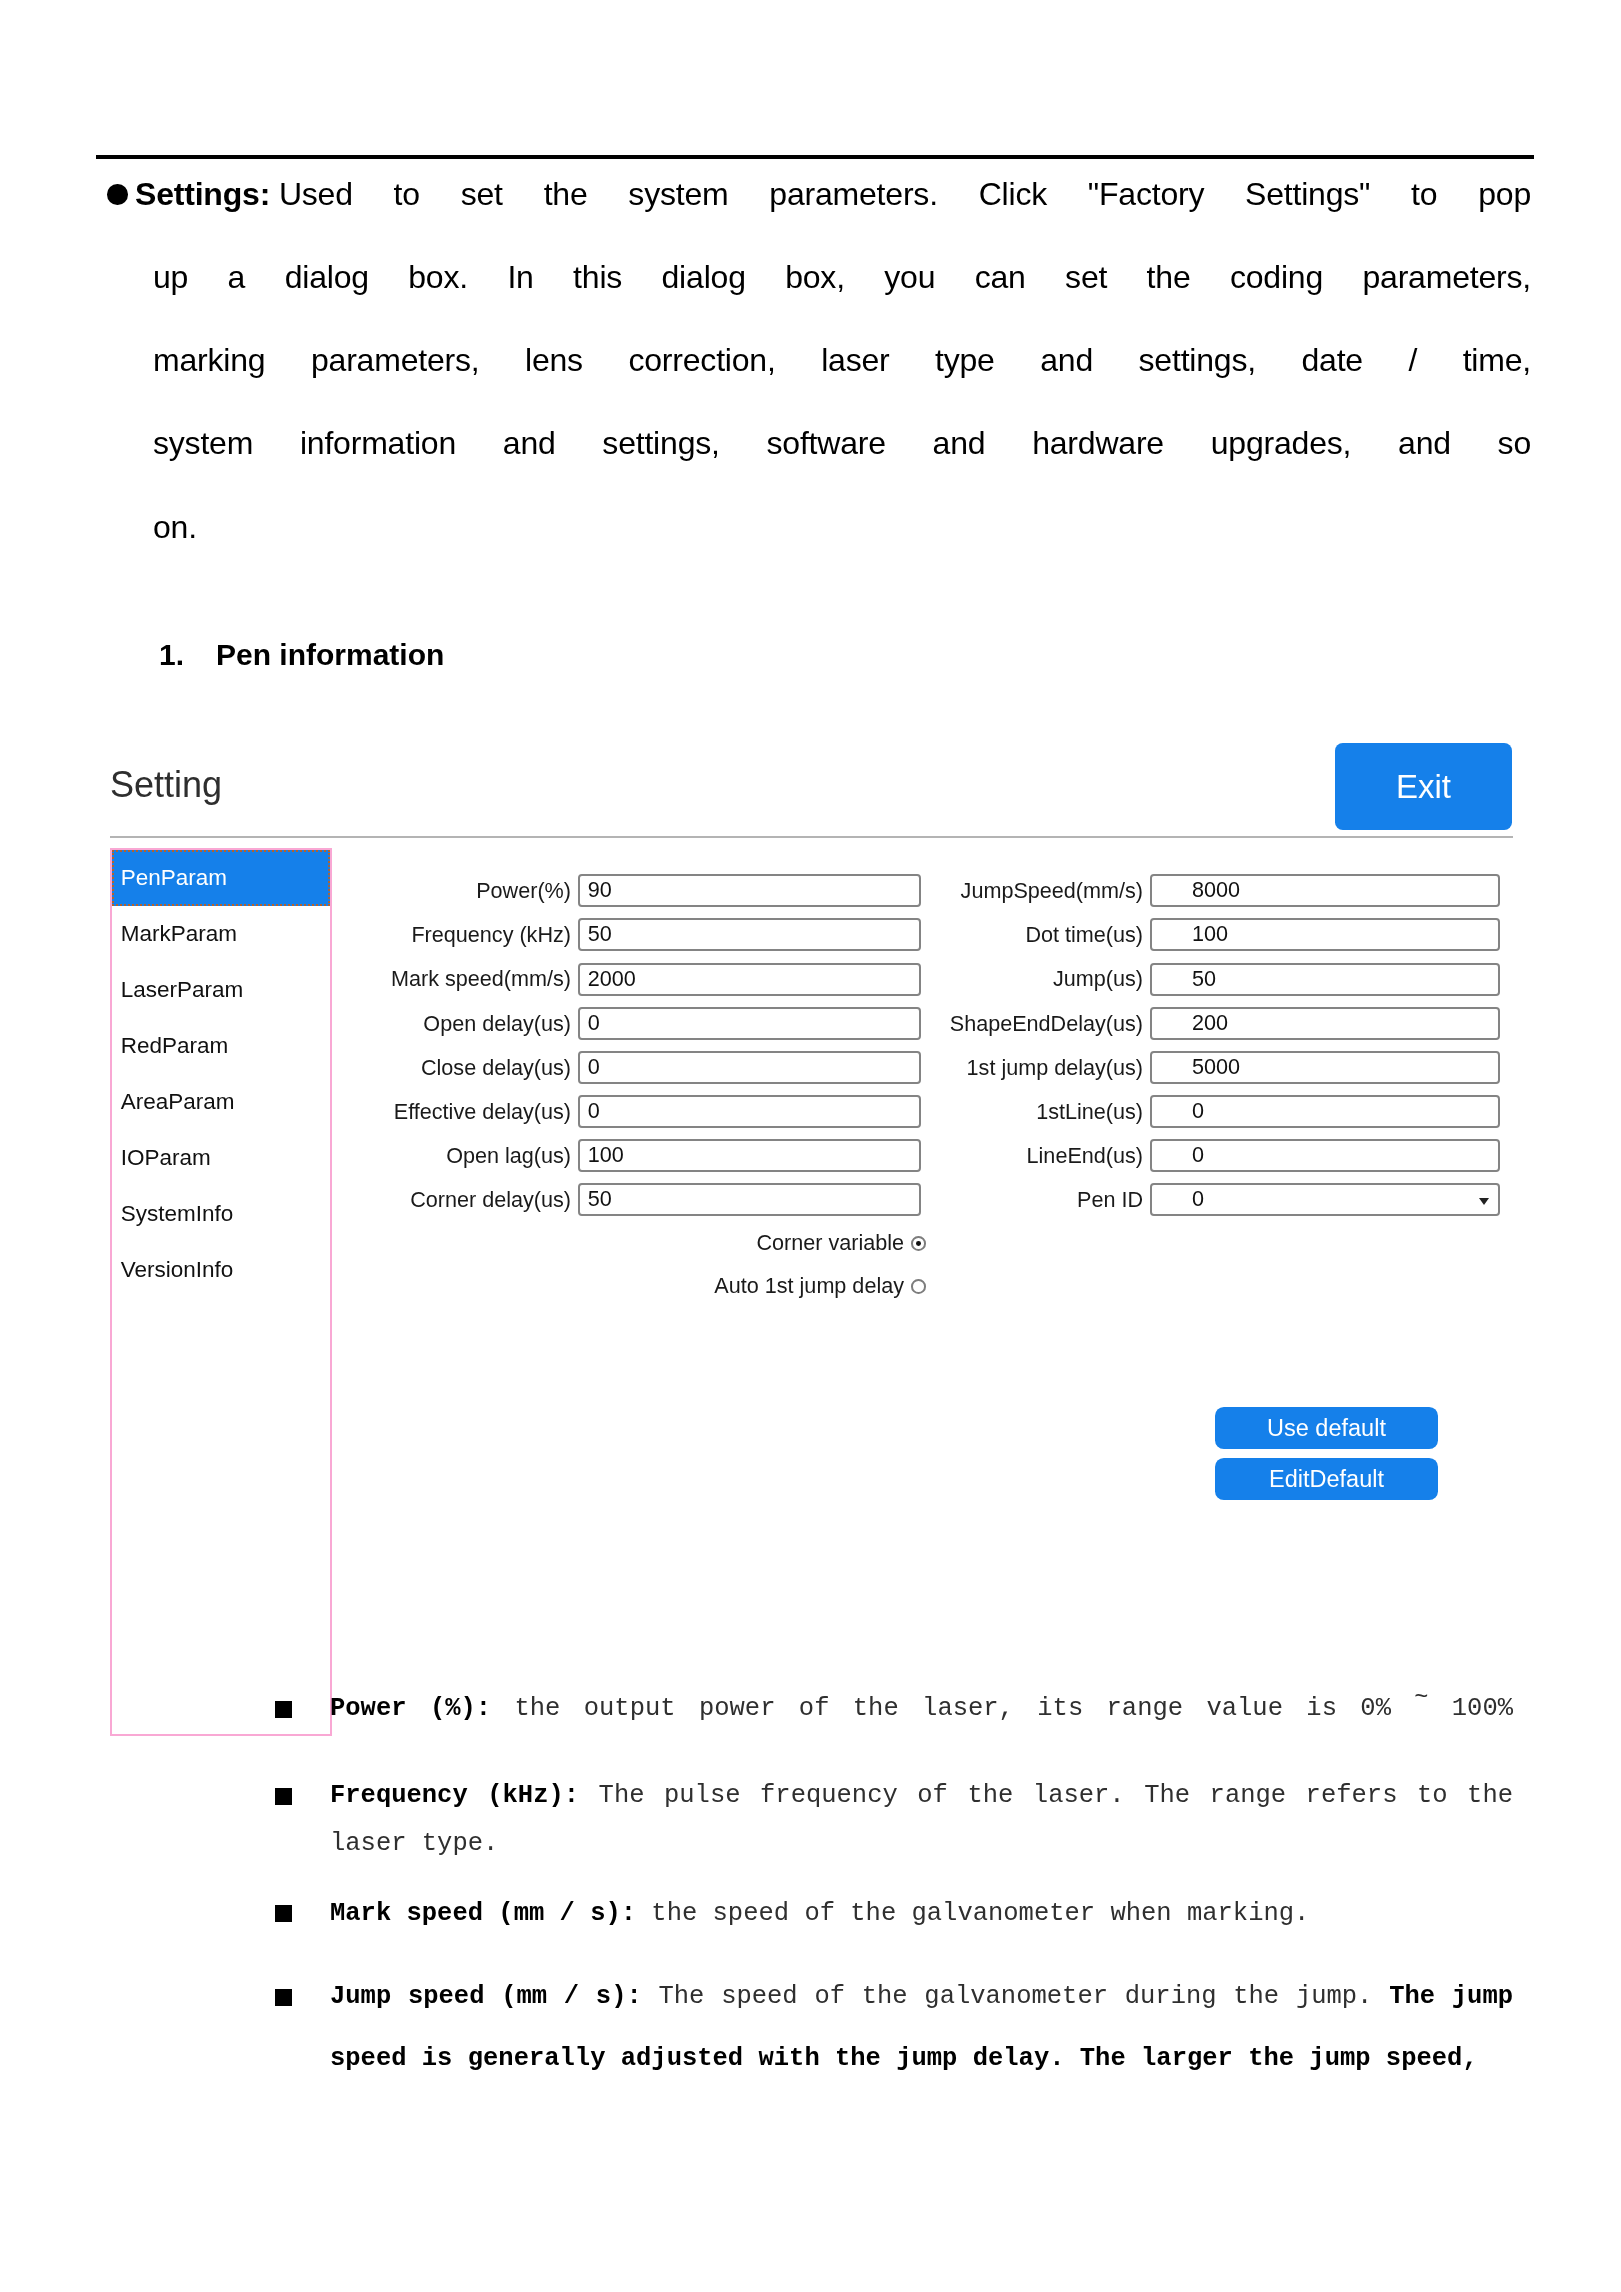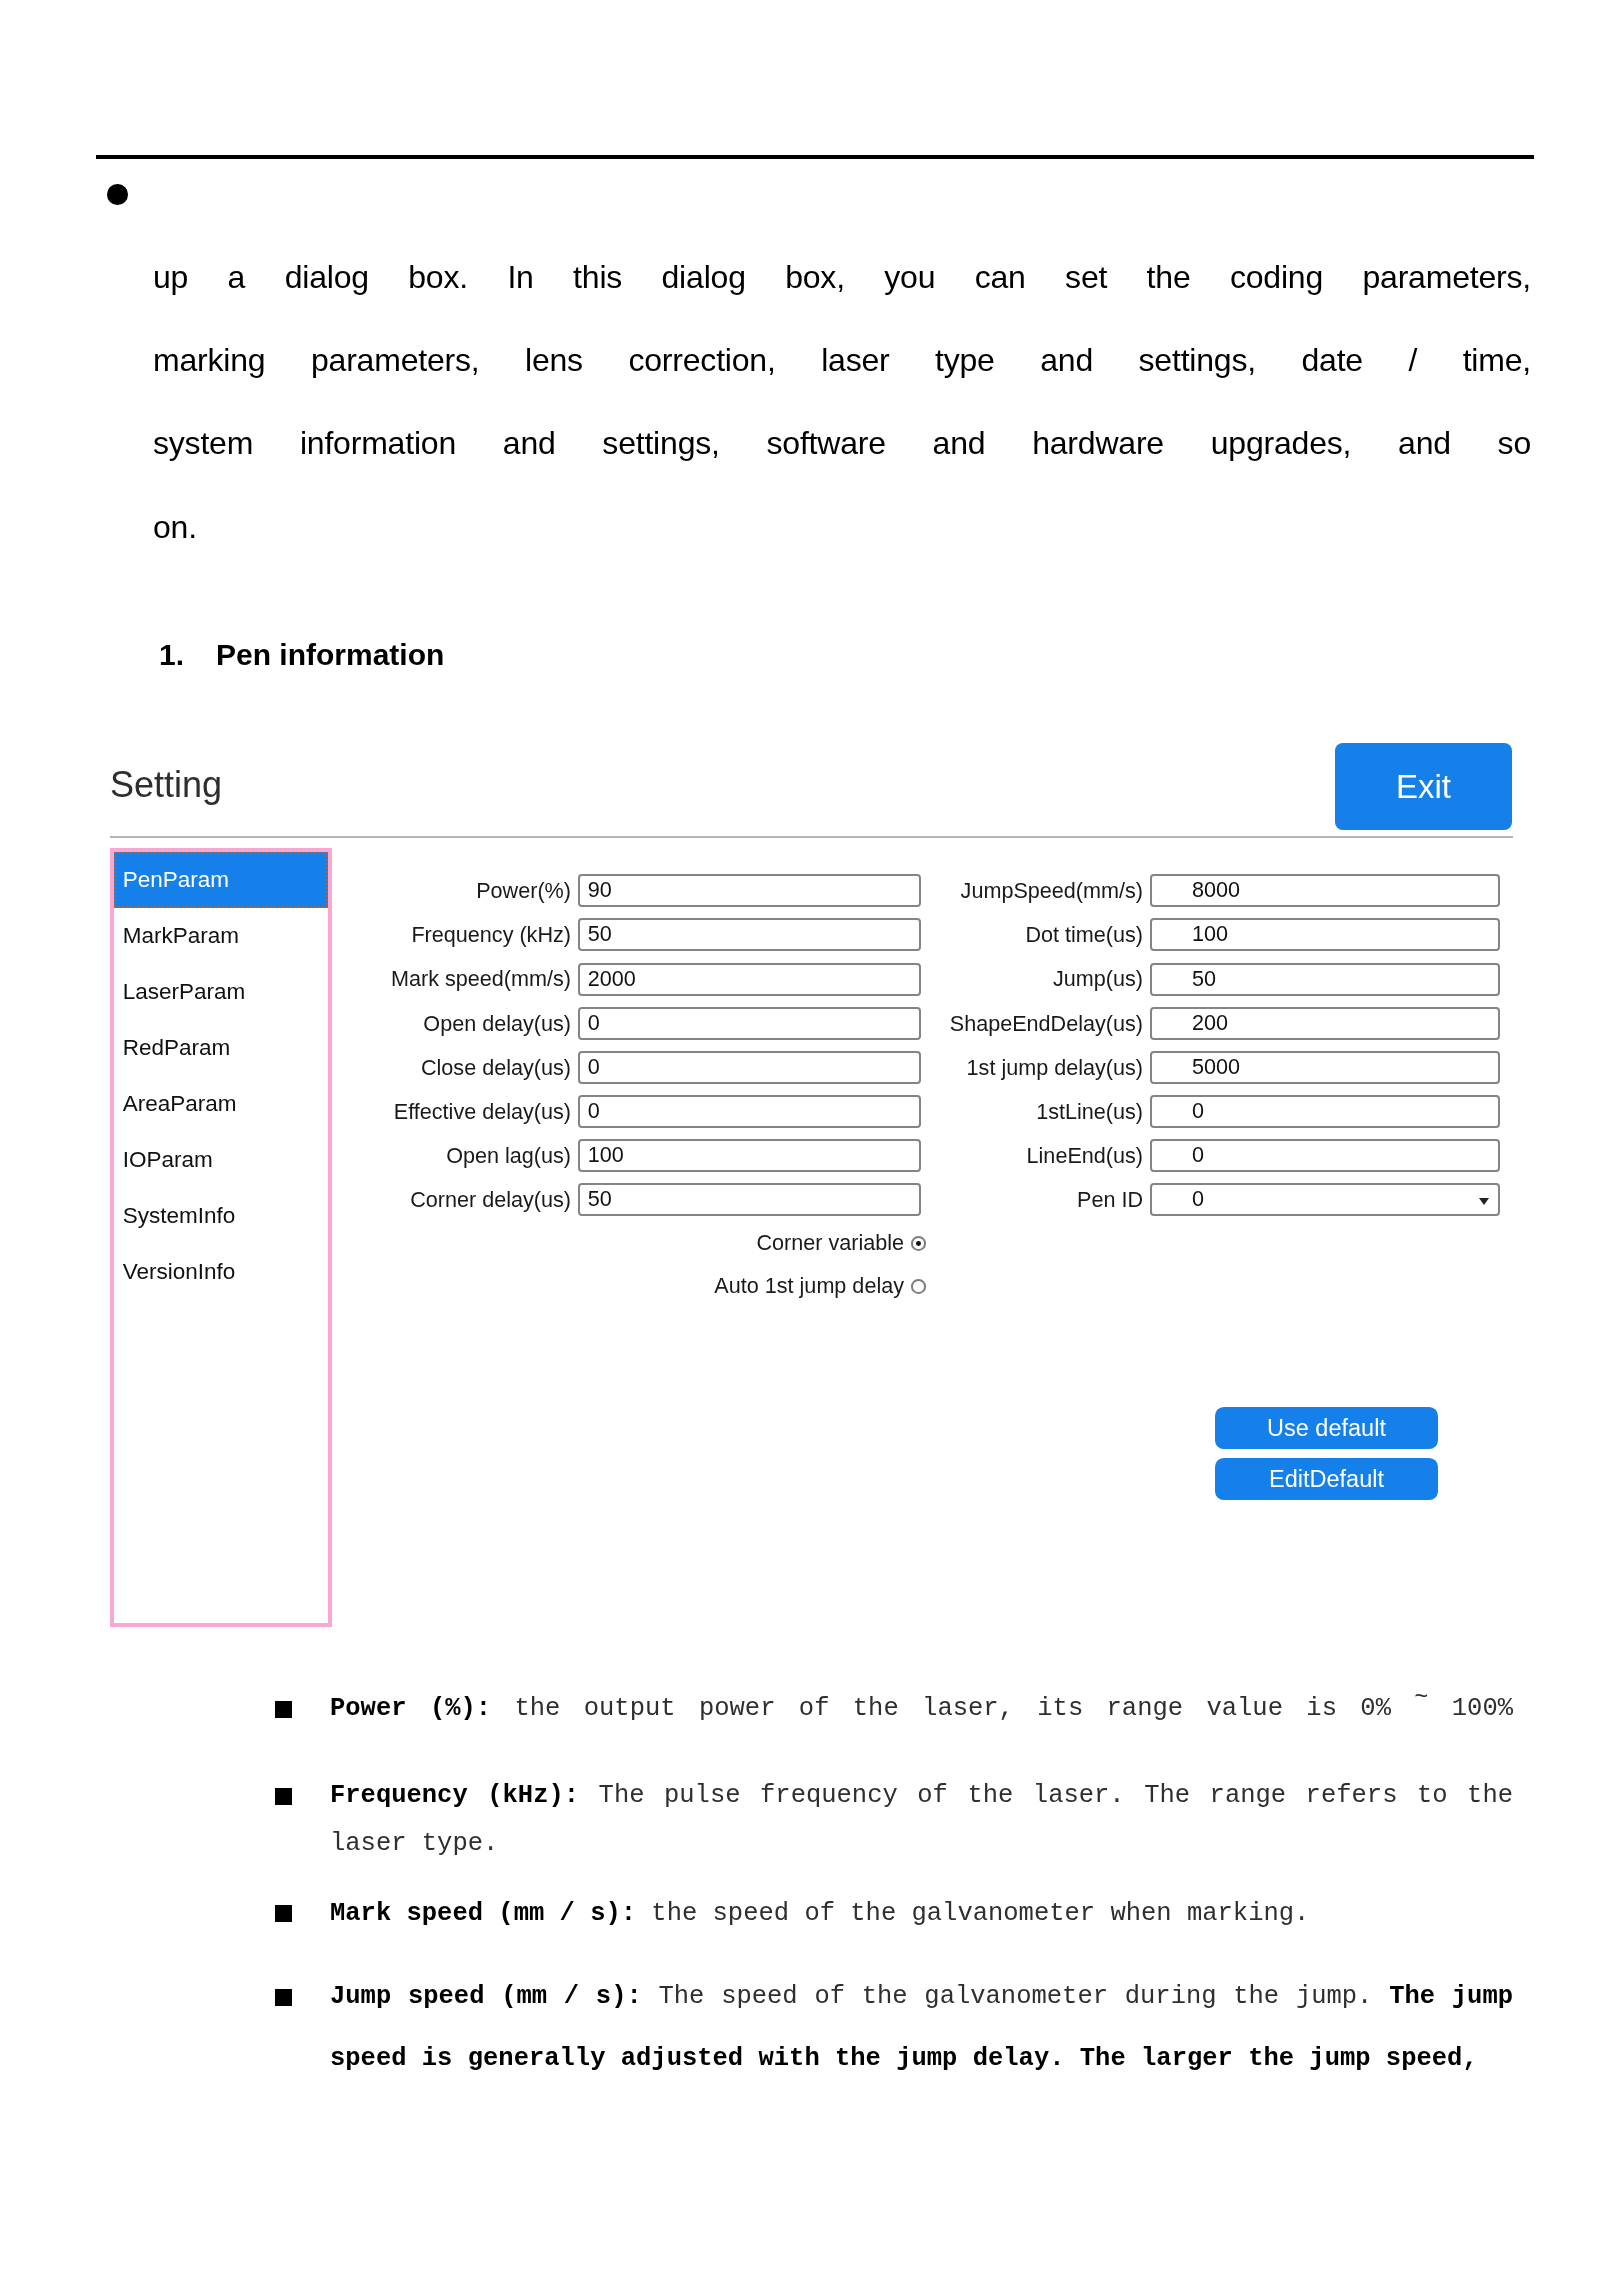--- a/index.html
+++ b/index.html
@@ -19,21 +19,21 @@
   
   .sechead{left:159px;top:635px;font-size:30px;font-weight:bold;line-height:39px;}
   .secnum{display:inline-block;width:57px;}
 
   
   .dlgtitle{left:110px;top:761px;font-size:36px;line-height:47px;color:#2e2e2e;}
   .btn{background:#1580ea;color:#fff;display:flex;align-items:center;justify-content:center;}
   .exitbtn{left:1335px;top:743px;width:177px;height:87px;border-radius:7.8px;font-size:33px;}
   .divider{left:110px;top:836px;width:1403px;height:2px;background:#b4b4b4;}
 
-  .listbox{left:110px;top:848px;width:222px;height:779px;border:4px solid #f9a8d4;background:#fff;box-sizing:border-box;}
+  .listbox{left:110px;top:848px;width:222px;height:888px;border:2px solid #f9a8d4;background:#fff;box-sizing:border-box;}
   .litem{height:56px;line-height:56px;padding-left:8.8px;font-size:22.5px;color:#111;white-space:nowrap;}
   .litem.sel{background:#1580ea;color:#fff;outline:2px dotted #b4622d;outline-offset:-2px;}
 
   .flabel{font-size:21.6px;line-height:29px;color:#1a1a1a;text-align:right;white-space:nowrap;}
   .fl-left{left:235px;width:336px;}
   .fl-right{left:765px;width:378px;}
   .finput{height:33px;border:2px solid #848484;border-radius:3.9px;background:#fff;box-sizing:border-box;
           font-size:21.6px;line-height:28px;padding-left:7.8px;color:#111;}
   .fi-left{left:578px;width:343px;}
   .fi-right{left:1150px;width:350px;padding-left:40px;}
@@ -56,20 +56,21 @@
   .sup{position:relative;top:-10.8px;font-size:23.5px;}
 </style>
 </head>
 <body>
 
 <div class="page">
 
   <div class="abs toprule"></div>
 
   <div class="abs ibullet"></div>
+  <div class="abs iline just" style="left:135px;top:173px;width:1396px;"><span class="ilead">Settings:</span><span>Used to set the system parameters. Click "Factory Settings" to pop</span></div>
   <div class="abs iline just" style="left:153px;top:256px;width:1378px;">up a dialog box. In this dialog box, you can set the coding parameters,</div>
   <div class="abs iline just" style="left:153px;top:339px;width:1378px;">marking parameters, lens correction, laser type and settings, date / time,</div>
   <div class="abs iline just" style="left:153px;top:422px;width:1378px;">system information and settings, software and hardware upgrades, and so</div>
   <div class="abs iline" style="left:153px;top:506px;">on.</div>
 
   <div class="abs sechead"><span class="secnum">1.</span><span>Pen information</span></div>
 
   <div class="abs dlgtitle">Setting</div>
   <div class="abs btn exitbtn">Exit</div>
   <div class="abs divider"></div>

